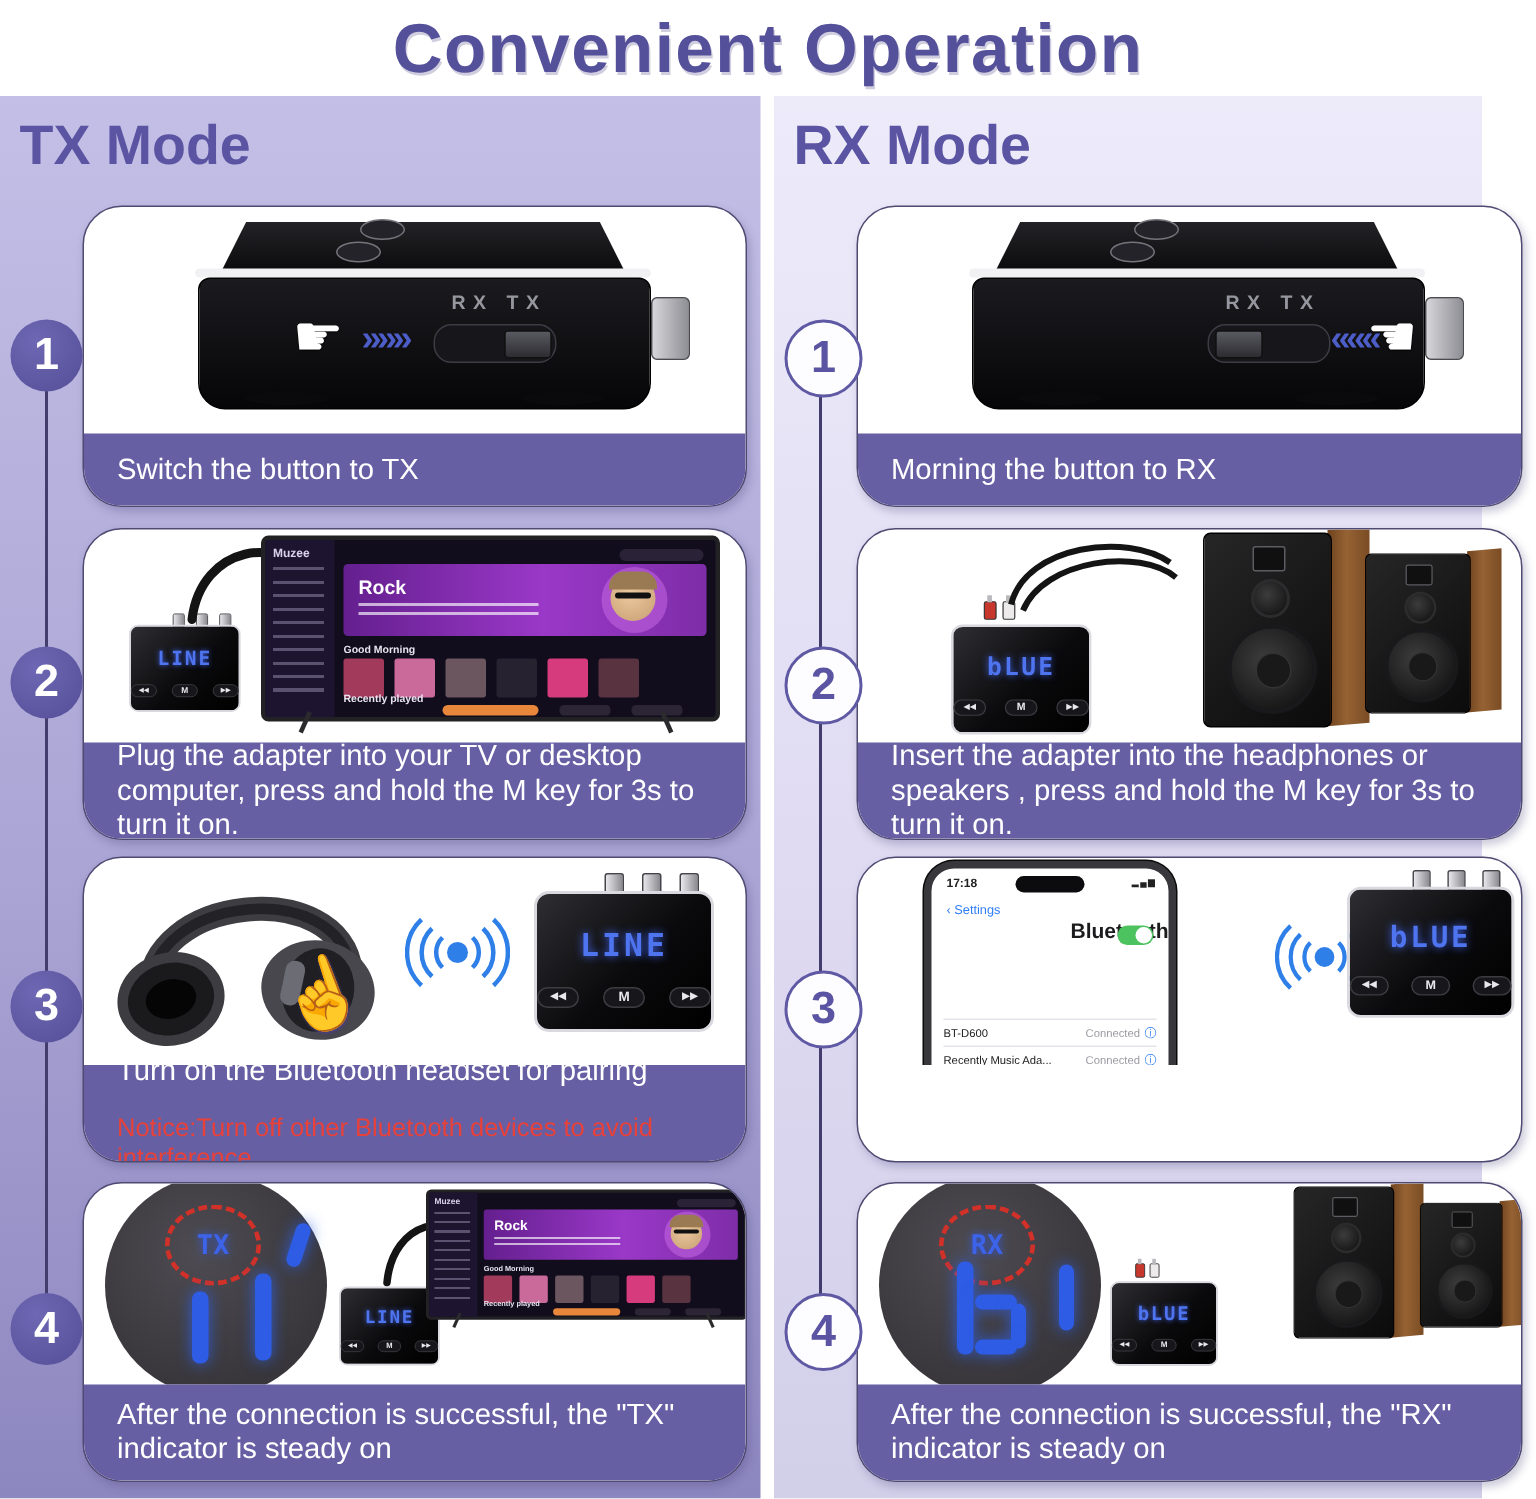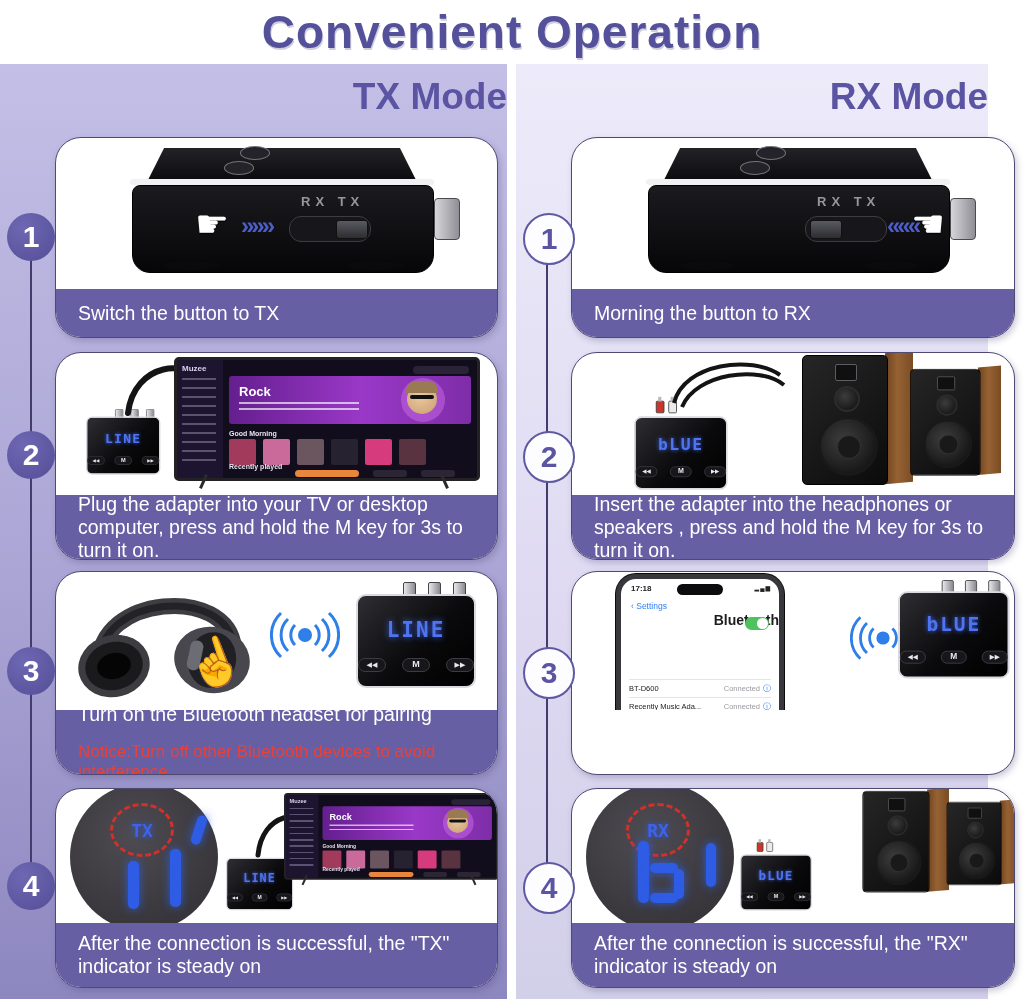--- a/index.html
+++ b/index.html
@@ -4,21 +4,21 @@
 <style>
 html,body{margin:0;padding:0}
 body{width:1024px;height:999px;position:relative;overflow:hidden;background:#fff;font-family:"Liberation Sans",sans-serif}
 
 .hdr{position:absolute;top:0;left:0;width:100%;height:64px;display:flex;align-items:center;justify-content:center}
 .hdr-title{font-size:46px;font-weight:700;color:#54509a;letter-spacing:1px;text-shadow:1px 2px 0 rgba(120,115,160,.35)}
 
 .col{position:absolute;top:64px;height:935px}
 .col-tx{left:0;width:507px;background:linear-gradient(180deg,#c3bfe6,#aaa5d4 55%,#8d87c0)}
 .col-rx{left:516px;width:472px;background:linear-gradient(180deg,#edebfa,#ded bf1 60%,#d3d0ea);background:linear-gradient(180deg,#edebfa,#ded9f1 60%,#d2cfe9)}
-.mode-title{position:absolute;top:12px;left:0;width:100%;text-align:right;font-size:37px;font-weight:700;color:#5a54a3}
+.mode-title{position:absolute;top:12px;left:13px;width:100%;text-align:left;font-size:37px;font-weight:700;color:#5a54a3}
 .conn{position:absolute;left:30px;top:173px;width:2px;height:649px;background:#433d6d}
 .badge{position:absolute;left:7px;width:48px;height:48px;border-radius:50%;display:flex;align-items:center;justify-content:center;font-size:30px;font-weight:700;z-index:2}
 .col-tx .badge{background:radial-gradient(circle at 35% 30%,#6e68b4,#544e97);color:#fff}
 .col-rx .badge{background:#fdfdff;border:2px solid #5f59a4;color:#5a54a2}
 .b1{top:149px}.b2{top:367px}.b3{top:583px}.b4{top:798px}
 
 .card{position:absolute;left:55px;width:441px;background:#fff;border:1px solid #4f4a72;border-radius:26px;overflow:hidden;box-shadow:2px 3px 6px rgba(70,64,120,.28)}
 .col-rx .card{width:442px}
 .stage{position:absolute;top:0;left:0;right:0;overflow:hidden}
 .cap{position:absolute;left:0;right:0;bottom:0;background:#665fa4;color:#fff;display:flex;flex-direction:column;justify-content:center;padding:0 14px 0 22px;font-size:19.5px;line-height:1.18}

